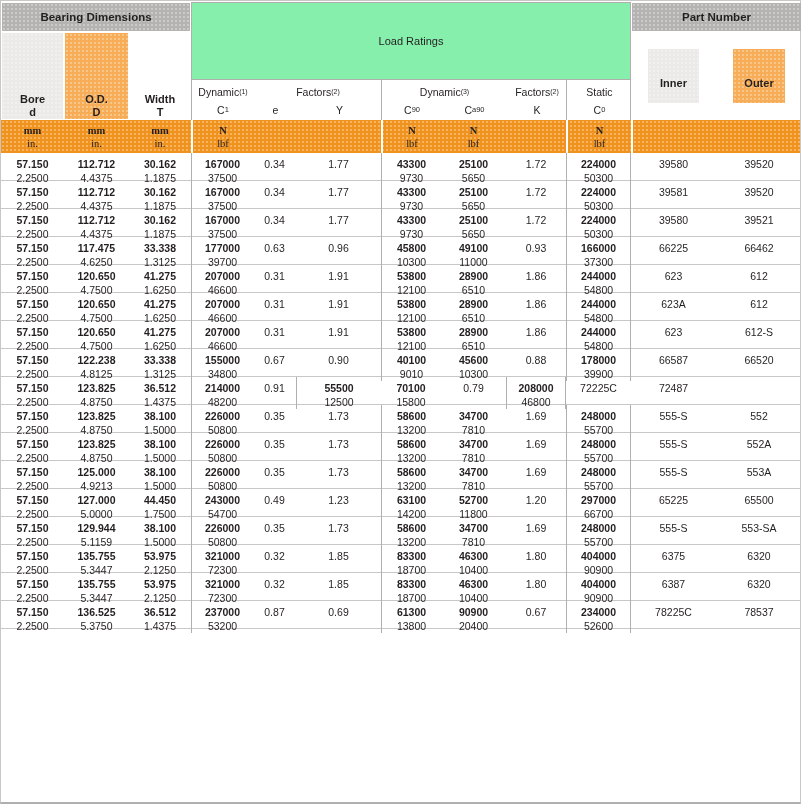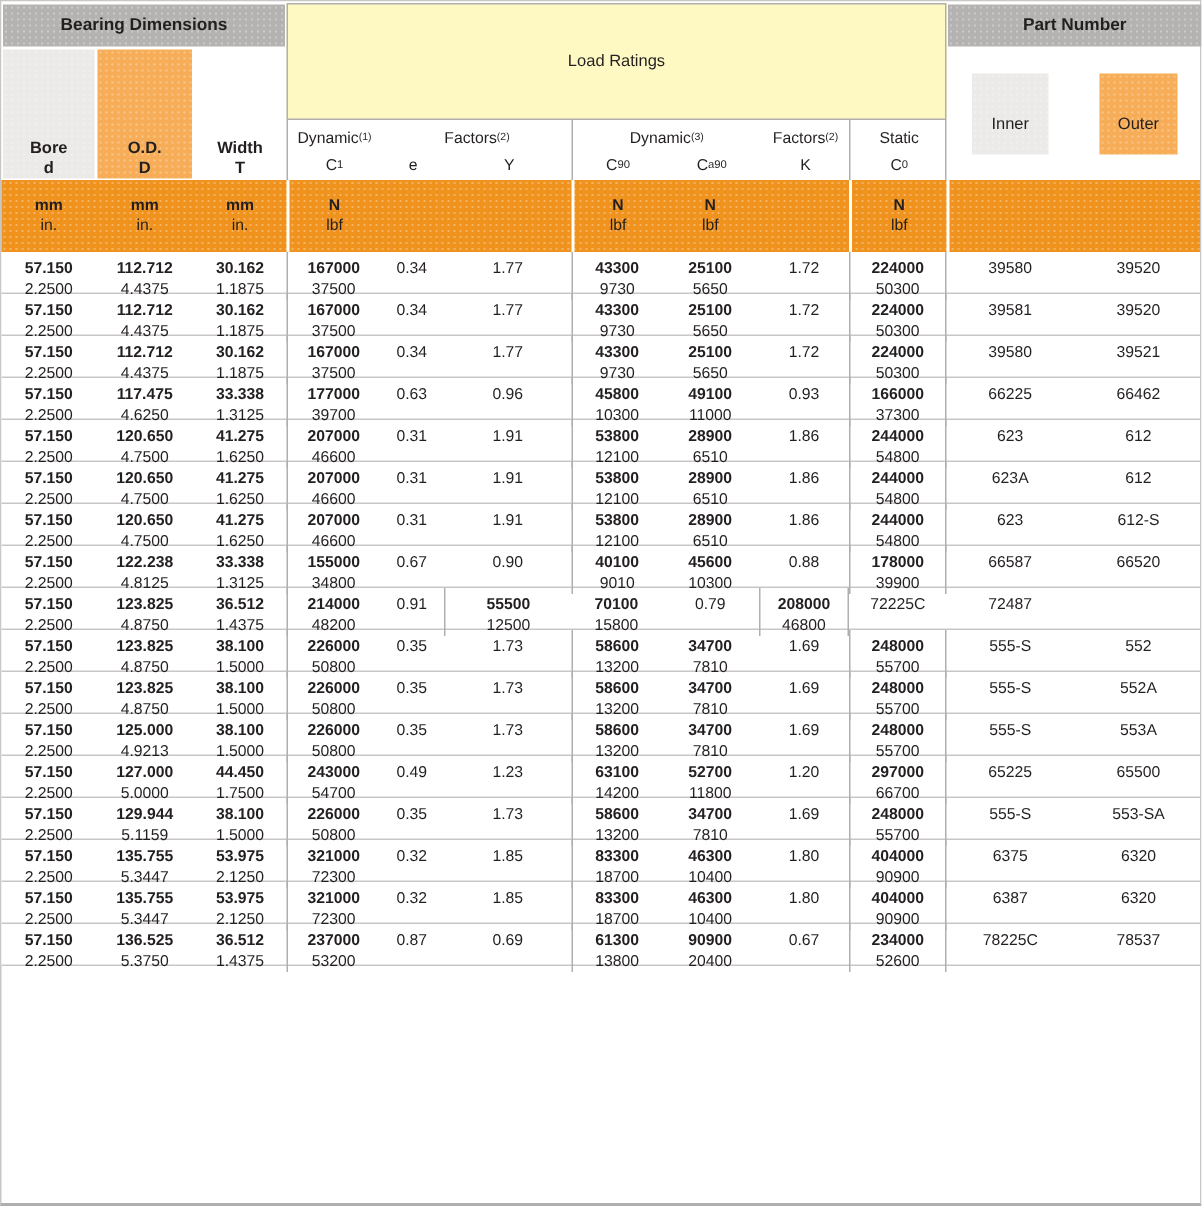--- a/index.html
+++ b/index.html
@@ -42,40 +42,40 @@
   .sec-title{
     background-color:var(--c-gray-head);
     display:flex;align-items:center;justify-content:center;
     font-weight:bold;font-size:11.5px;
     margin:2px 1px 1px 1px;
   }
   #sec-bearing{grid-column:1/4;grid-row:1;}
   #sec-part{grid-column:11/13;grid-row:1;}
   #cell-load-ratings{
     grid-column:4/11;grid-row:1/3;
-    background:#fef9c3;
+    background:#86efac;
     border:1px solid var(--c-line);
     display:flex;align-items:center;justify-content:center;
     font-size:11px;
     margin:1px 0 0 0;
   }
   .col-head{
     grid-row:2/4;
     display:flex;flex-direction:column;align-items:center;justify-content:flex-end;
     padding-bottom:0;
     font-weight:bold;font-size:11px;line-height:13px;
     margin:1px;
   }
   #colhead-bore{grid-column:1;background-color:var(--c-gray-light);}
   #colhead-od{grid-column:2;background-color:var(--c-orange-light);}
   #colhead-width{grid-column:3;background:#fff;}
   .pn-head{
     grid-row:2/4;
     display:flex;align-items:center;justify-content:center;
-    font-weight:normal;font-size:11px;
+    font-weight:bold;font-size:11px;
     padding-top:14px;
     margin:17px;
   }
   #colhead-inner{grid-column:11;background-color:var(--c-gray-light);}
   #colhead-outer{grid-column:12;background-color:var(--c-orange-light);}
   
   .sub{
     grid-row:3;
     display:grid;
     grid-template-rows:18px 18px;
@@ -85,22 +85,23 @@
   }
   #sub-block1{grid-column:4/7;grid-template-columns:62px 43px 85px;}
   #sub-block2{grid-column:7/10;grid-template-columns:60px 65px 60px;}
   #sub-block3{grid-column:10;grid-template-columns:65px;border-right:1px solid var(--c-line);}
   .sub .lbl{display:flex;align-items:center;justify-content:center;}
   sup{font-size:7px;vertical-align:super;line-height:0;}
   sub{font-size:7.5px;vertical-align:sub;line-height:0;}
   
   #units-band{
     display:grid;grid-template-columns:var(--cols);
-    height:48px;
+    height:33px;
     background-color:var(--c-orange-band);
+    font-family:Liberation Serif, serif;
   }
   .u{
     display:flex;flex-direction:column;align-items:center;justify-content:center;
     font-size:10.5px;line-height:13px;
   }
   .u .l1{font-weight:bold;}
   .u.sep{border-left:2px solid #fff;}
   
   #rows .row{
     display:grid;grid-template-columns:var(--cols);

